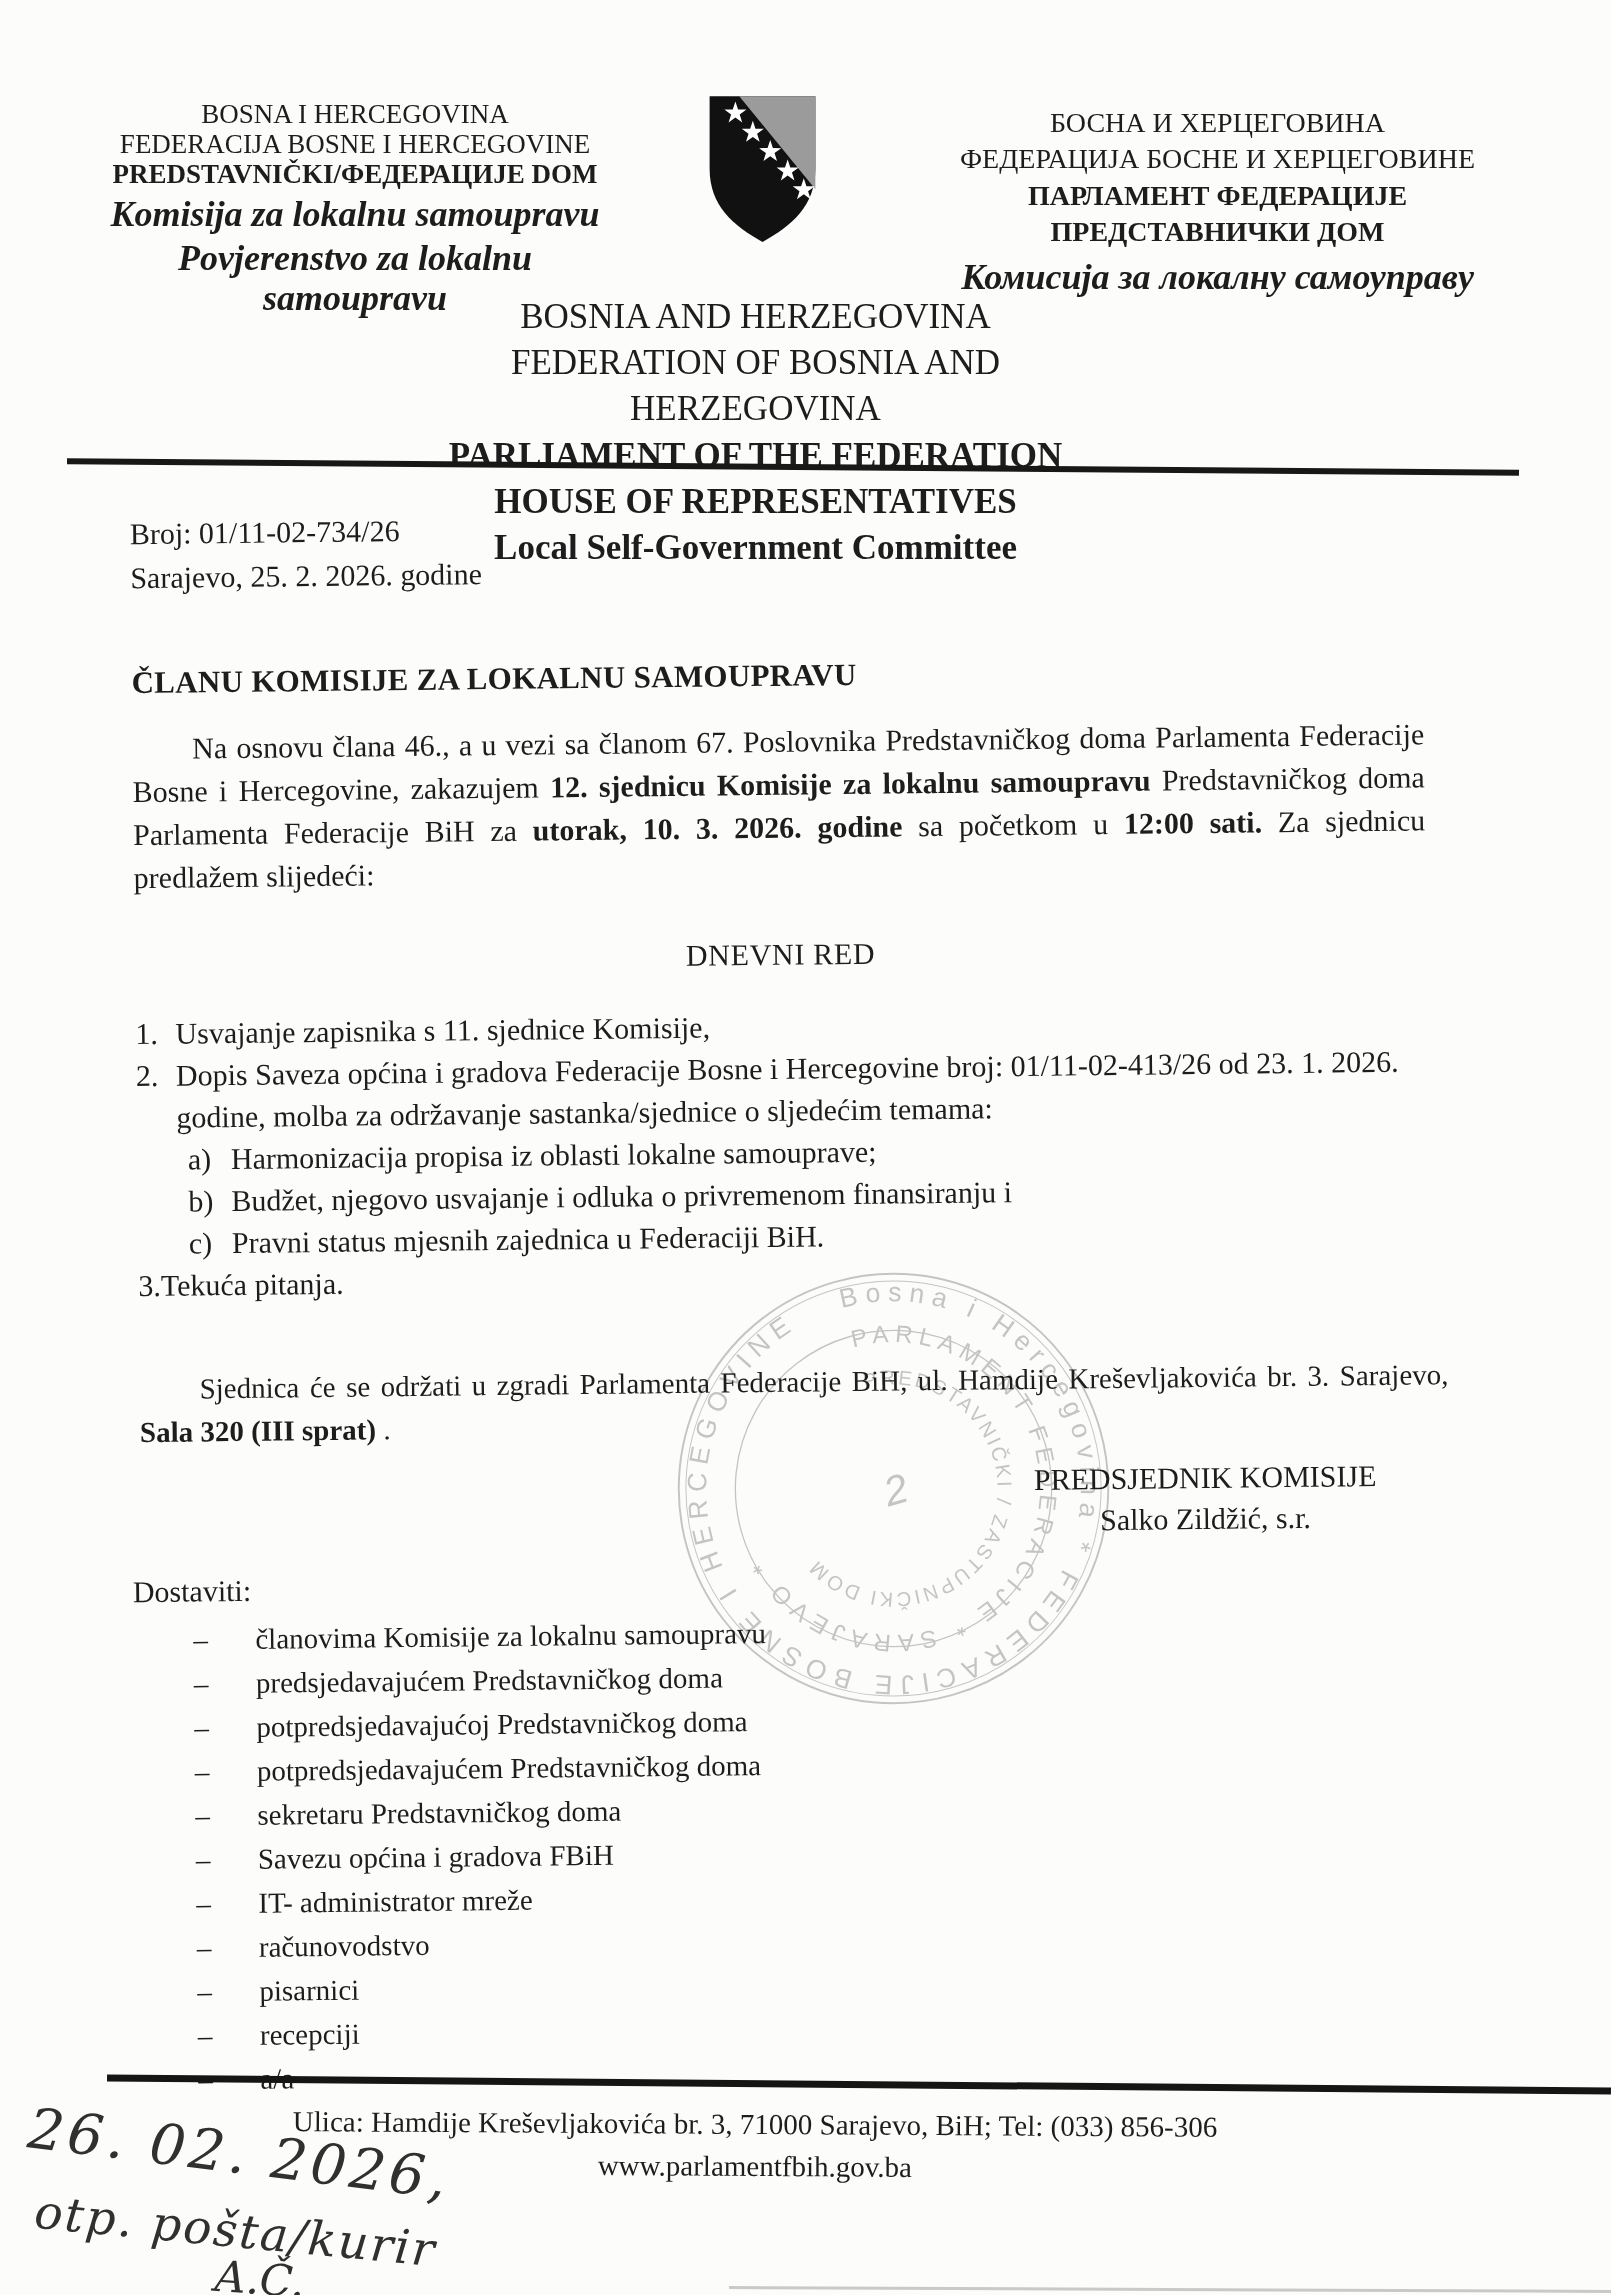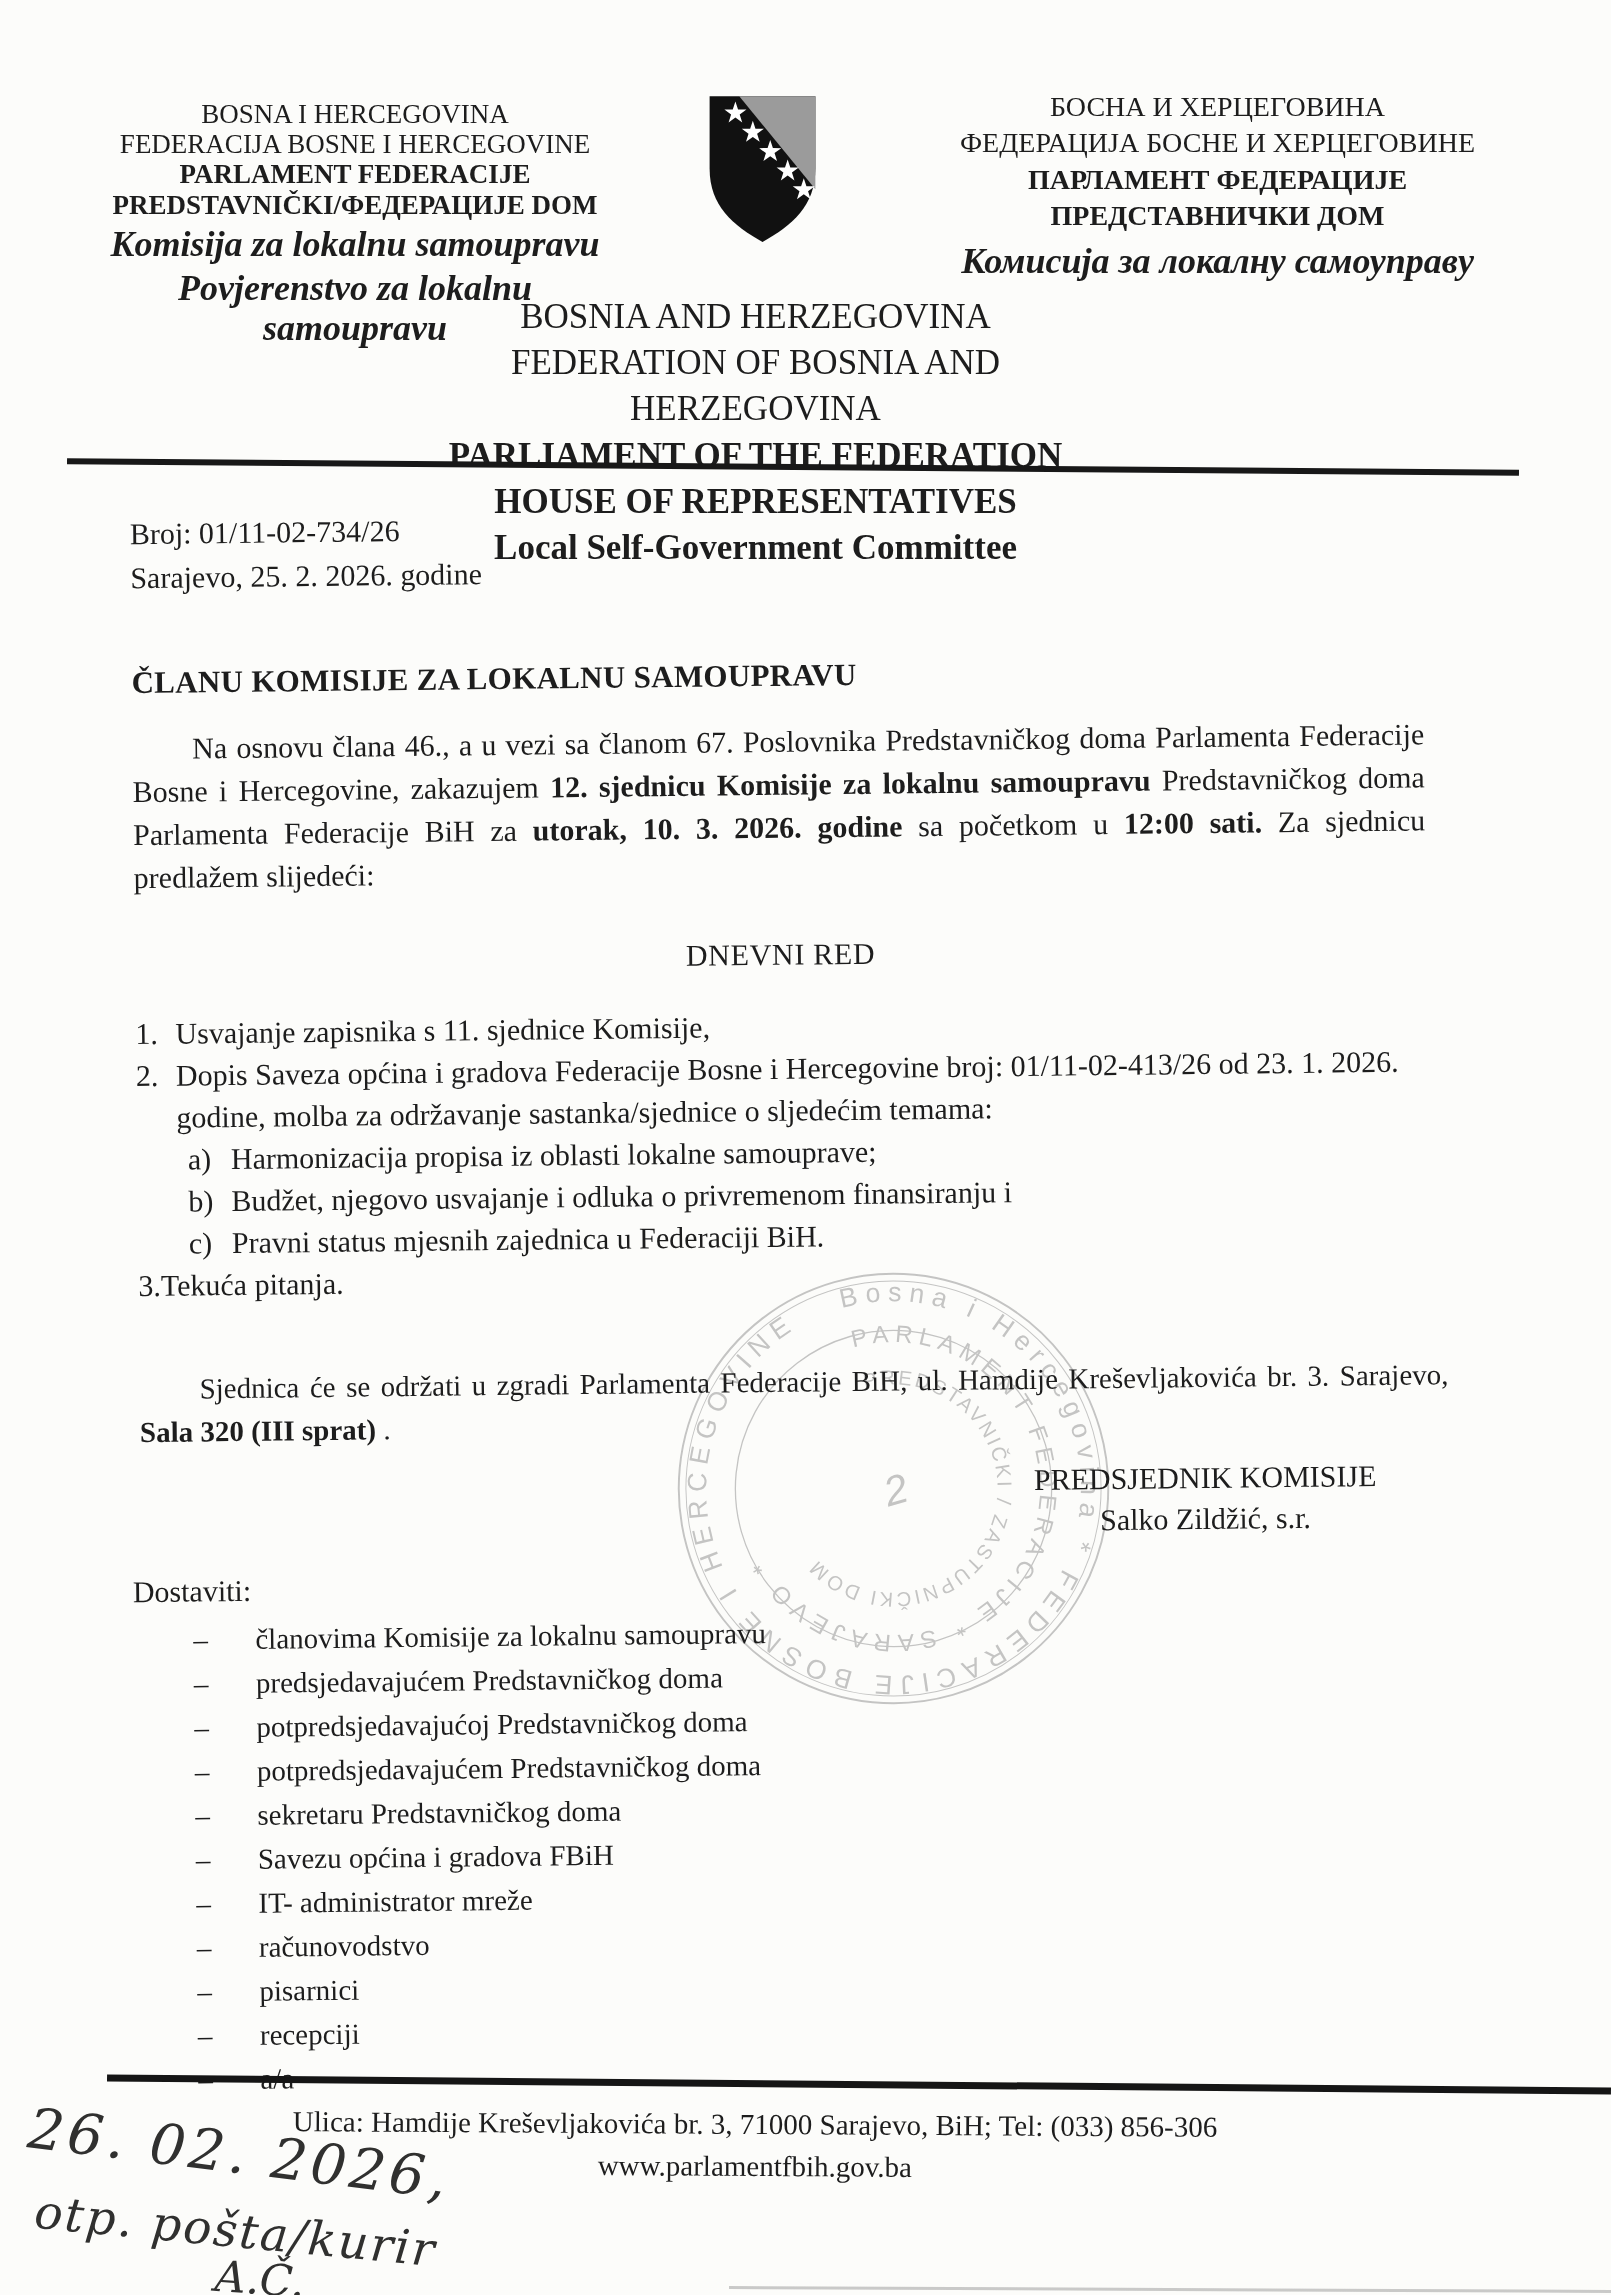--- a/index.html
+++ b/index.html
@@ -8,21 +8,21 @@
     position:relative;width:1611px;height:2295px;background:#fcfcfa;
     font-family:"Liberation Serif", serif;color:#1d1d1d;overflow:hidden;
   }
   .abs{position:absolute;}
   .ctr{text-align:center;}
   .b{font-weight:bold;}
   .i{font-style:italic;}
 
   
   .h-left{left:85px;top:99px;width:540px;font-size:27px;line-height:1.12;}
-  .h-right{left:931px;top:89px;width:573px;font-size:28px;line-height:1.30;}
+  .h-right{left:931px;top:105px;width:573px;font-size:28px;line-height:1.30;}
   .h-eng{left:391px;top:294px;width:729px;font-size:35px;line-height:1.32;}
   .h-line{display:block;}
   .h-it{font-size:36px;margin-top:3.9px;}
   .arms{left:698px;top:91px;width:129px;height:155px;}
 
   .header-rule{left:67px;top:464px;width:1452px;height:5.9px;background:#181818;transform:rotate(0.45deg);}
 
   .doc-meta{left:133px;top:512px;font-size:30px;line-height:1.46;}
 
   
@@ -79,21 +79,20 @@
     <circle cx="345" cy="345" r="243" fill="none" stroke="#979797" stroke-width="2"></circle>
     <text class="ring1"><textPath href="#r1">Bosna i Hercegovina  *  FEDERACIJE BOSNE I HERCEGOVINE</textPath></text>
     <text class="ring2"><textPath href="#r2">PARLAMENT FEDERACIJE * SARAJEVO *</textPath></text>
     <text class="ring3"><textPath href="#r3">PREDSTAVNIČKI / ZASTUPNIČKI DOM</textPath></text>
     <text class="c2" x="330" y="370">2</text>
   </svg>
 
   <div class="abs h-left ctr">
     <span class="h-line">BOSNA I HERCEGOVINA</span>
     <span class="h-line">FEDERACIJA BOSNE I HERCEGOVINE</span>
-    <span class="h-line b">PARLAMENT FEDERACIJE</span>
     <span class="h-line b">PREDSTAVNIČKI/ФЕДЕРАЦИЈЕ DOM</span>
     <span class="h-line b i h-it">Komisija za lokalnu samoupravu</span>
     <span class="h-line b i h-it">Povjerenstvo za lokalnu samoupravu</span>
   </div>
 
   <svg class="abs arms" viewBox="0 0 200 240" aria-hidden="true">
     <defs>
       <path id="star" d="M0,-18 L4.11,-5.66 L17.12,-5.56 L6.66,2.16 L10.58,14.56 L0,7 L-10.58,14.56 L-6.66,2.16 L-17.12,-5.56 L-4.11,-5.66 Z" fill="#ffffff"></path>
     </defs>
     <path d="M18,8 H182 V120 C182,178 146,208 100,234 C54,208 18,178 18,120 Z" fill="#111111"></path>

